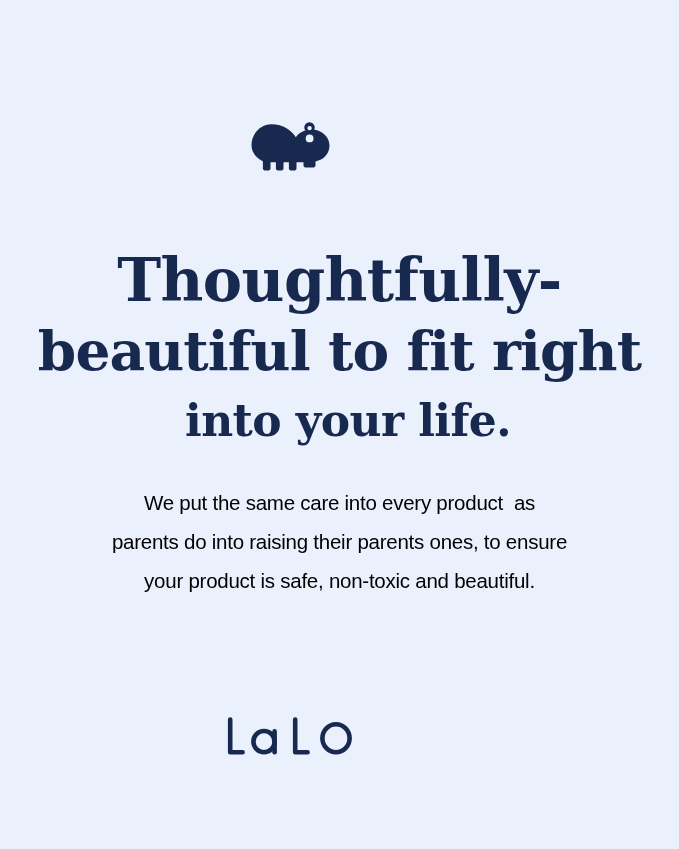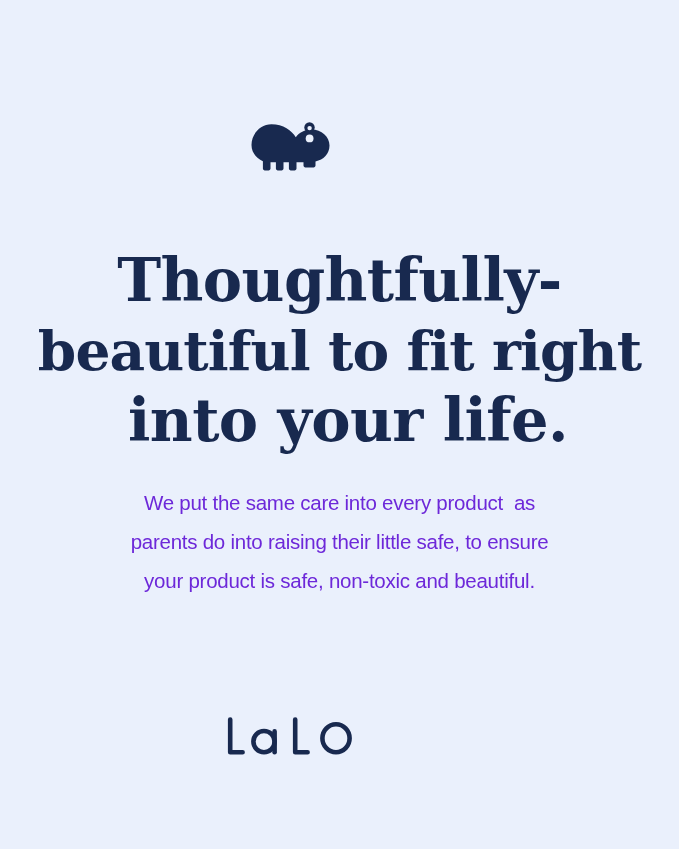--- a/index.html
+++ b/index.html
@@ -55,35 +55,35 @@
     letter-spacing: -0.6px;
     color: #18294f;
     margin: 0;
   }
   .headline .hl-line {
     display: block;
     white-space: nowrap;
   }
   .hl-line-1 { font-size: 59px; }
   .hl-line-2 { font-size: 55px; letter-spacing: -0.9px; }
-  .hl-line-3 { font-size: 59px; padding-left: 17px; }
+  .hl-line-3 { font-size: 44px; padding-left: 17px; }
 
   
   .body-copy {
     position: absolute;
     top: 483px;
     left: 0;
     width: 679px;
     text-align: center;
     font-family: "Liberation Sans", sans-serif;
     font-weight: 400;
     font-size: 20.5px;
     line-height: 39px;
     letter-spacing: -0.25px;
-    color: #6d28d9;
+    color: #000000;
     margin: 0;
   }
   .body-copy .bc-line {
     display: block;
     white-space: pre;
   }
 
   
   .wordmark {
     position: absolute;
@@ -149,21 +149,21 @@
   </div>
 
   <h1 class="headline">
     <span class="hl-line hl-line-1">Thoughtfully-</span>
     <span class="hl-line hl-line-2">beautiful to fit right</span>
     <span class="hl-line hl-line-3">into your life.</span>
   </h1>
 
   <p class="body-copy">
     <span class="bc-line">We put the same care into every product  as</span>
-    <span class="bc-line">parents do into raising their little safe, to ensure</span>
+    <span class="bc-line">parents do into raising their parents ones, to ensure</span>
     <span class="bc-line">your product is safe, non-toxic and beautiful.</span>
   </p>
 
   <div class="wordmark">
     <svg viewBox="0 0 132 46" xmlns="http://www.w3.org/2000/svg" aria-hidden="true">
       <g fill="none" stroke="#18294f" stroke-width="4.6" stroke-linecap="round" stroke-linejoin="round">
 
         <path d="M5.2,6.5 L5.2,39.2 L17.6,39.2"></path>
 
         <circle cx="39.0" cy="28.6" r="10.6"></circle>

